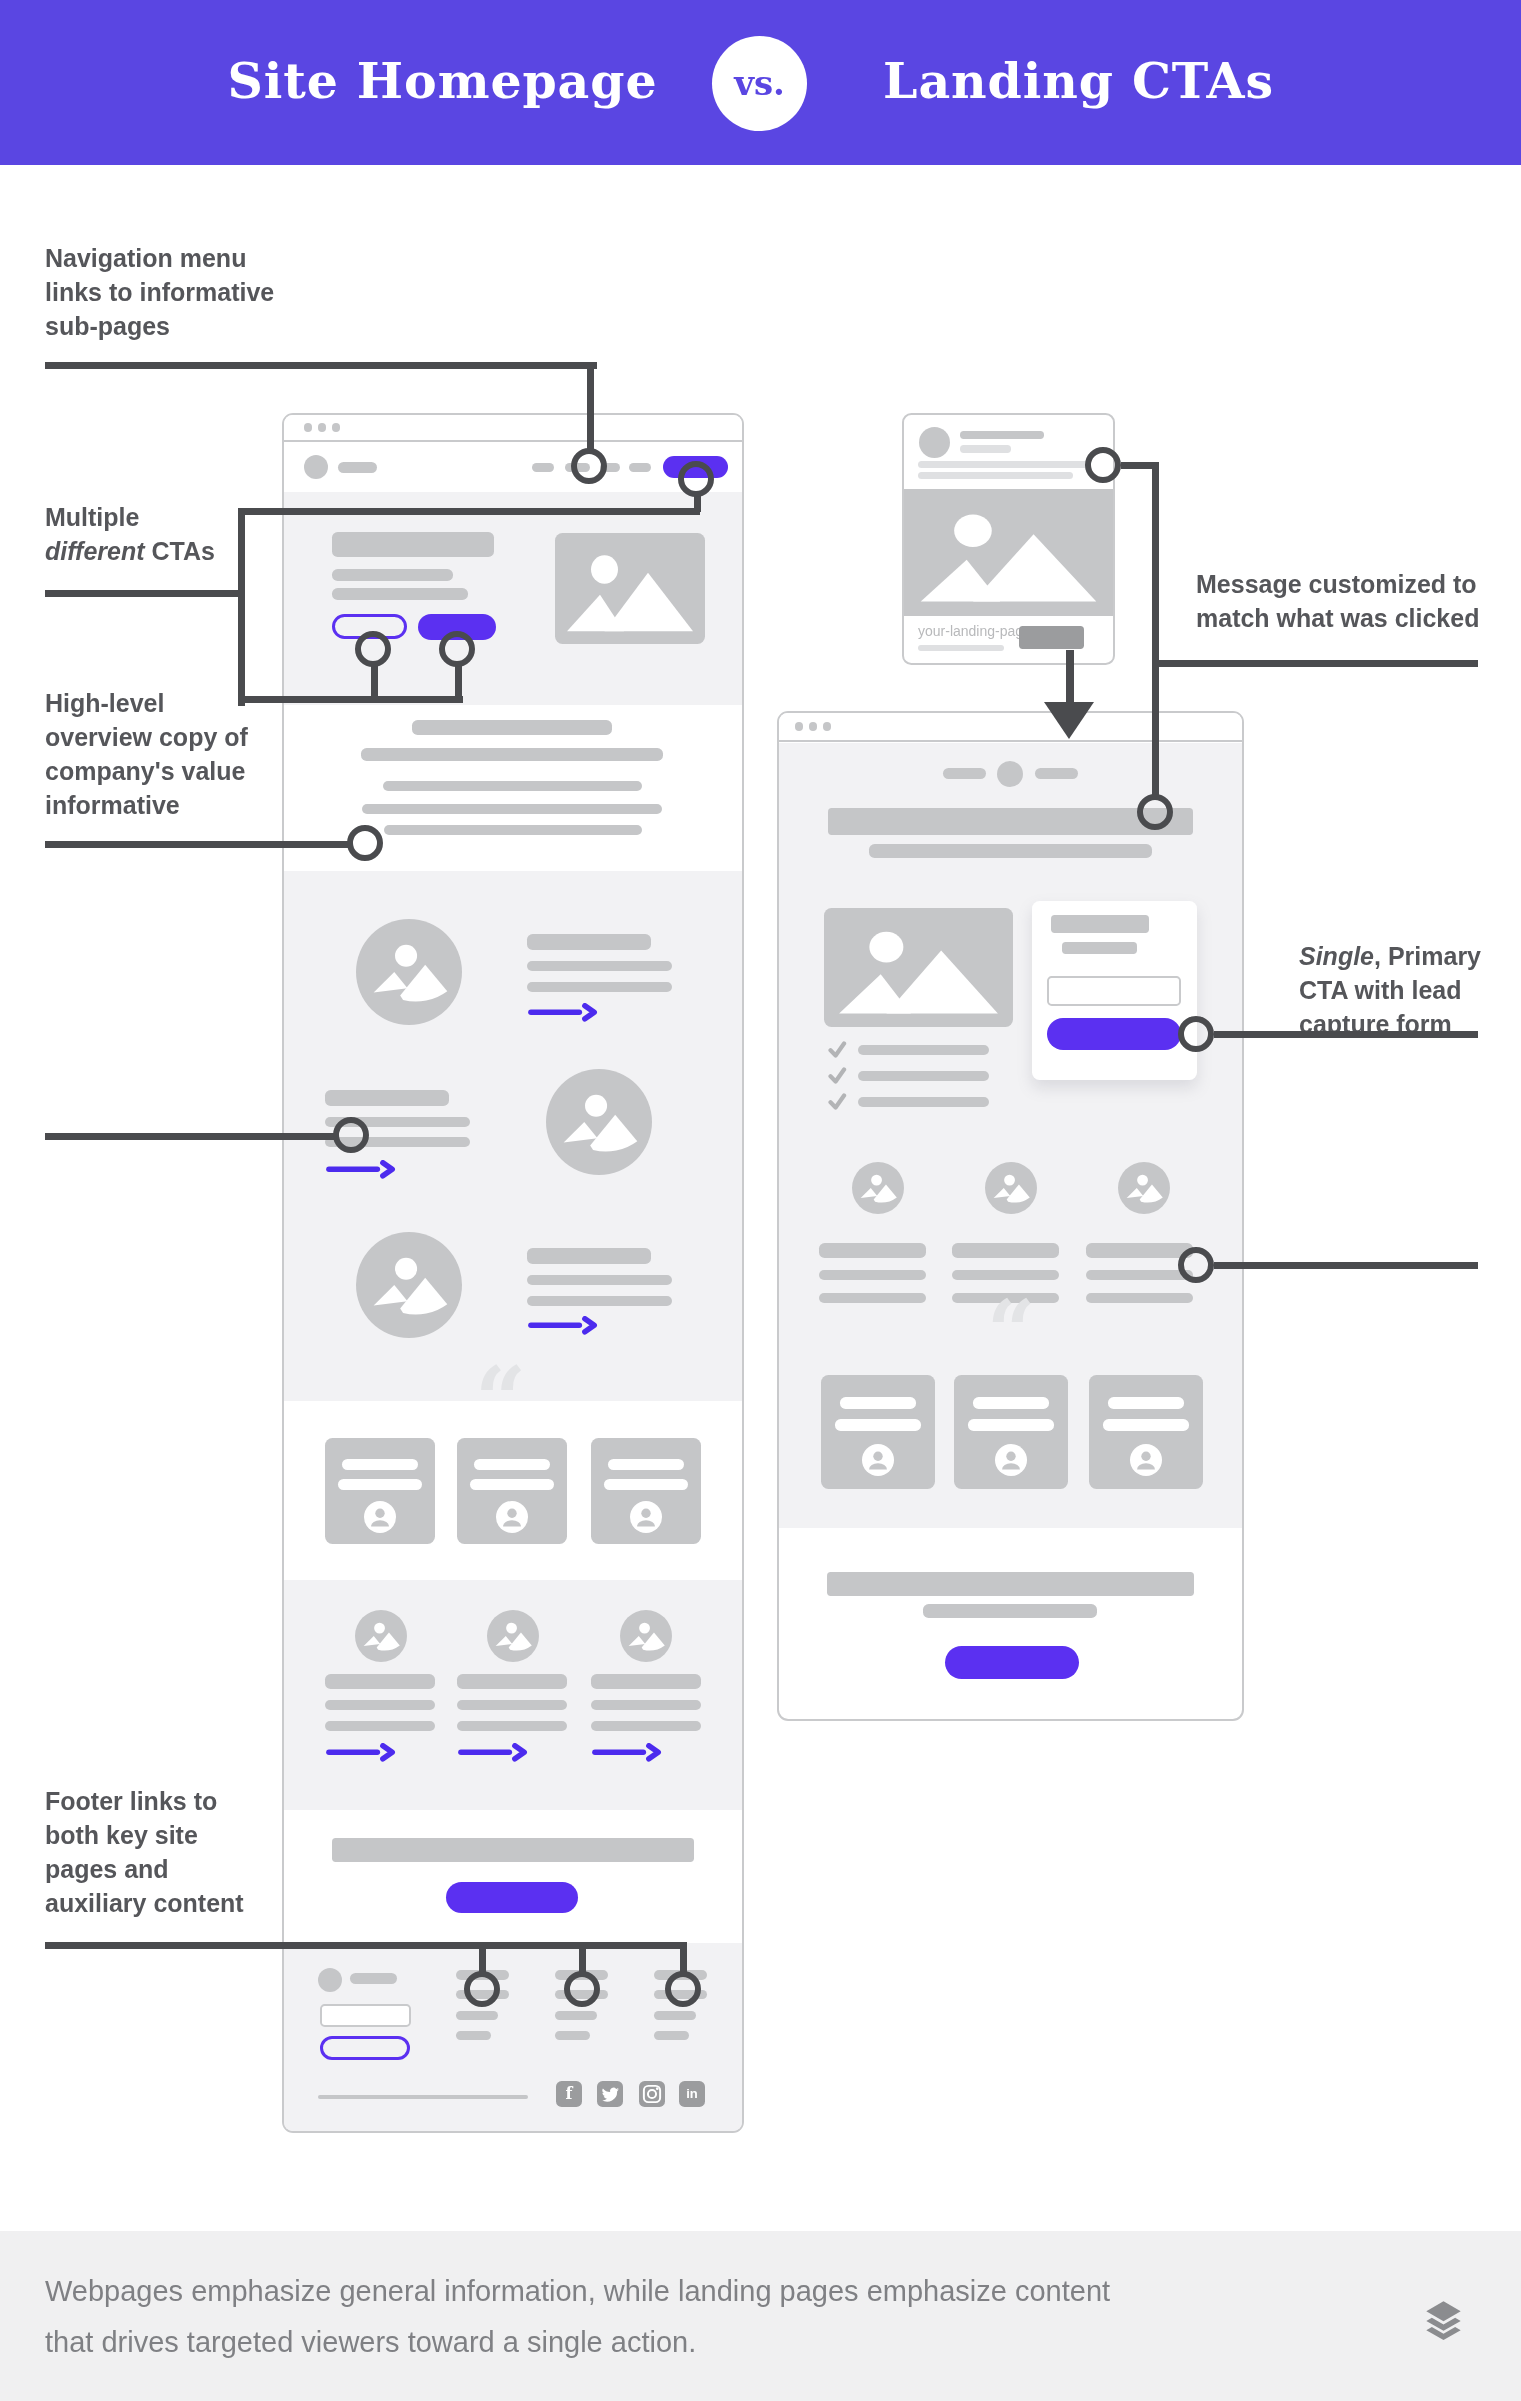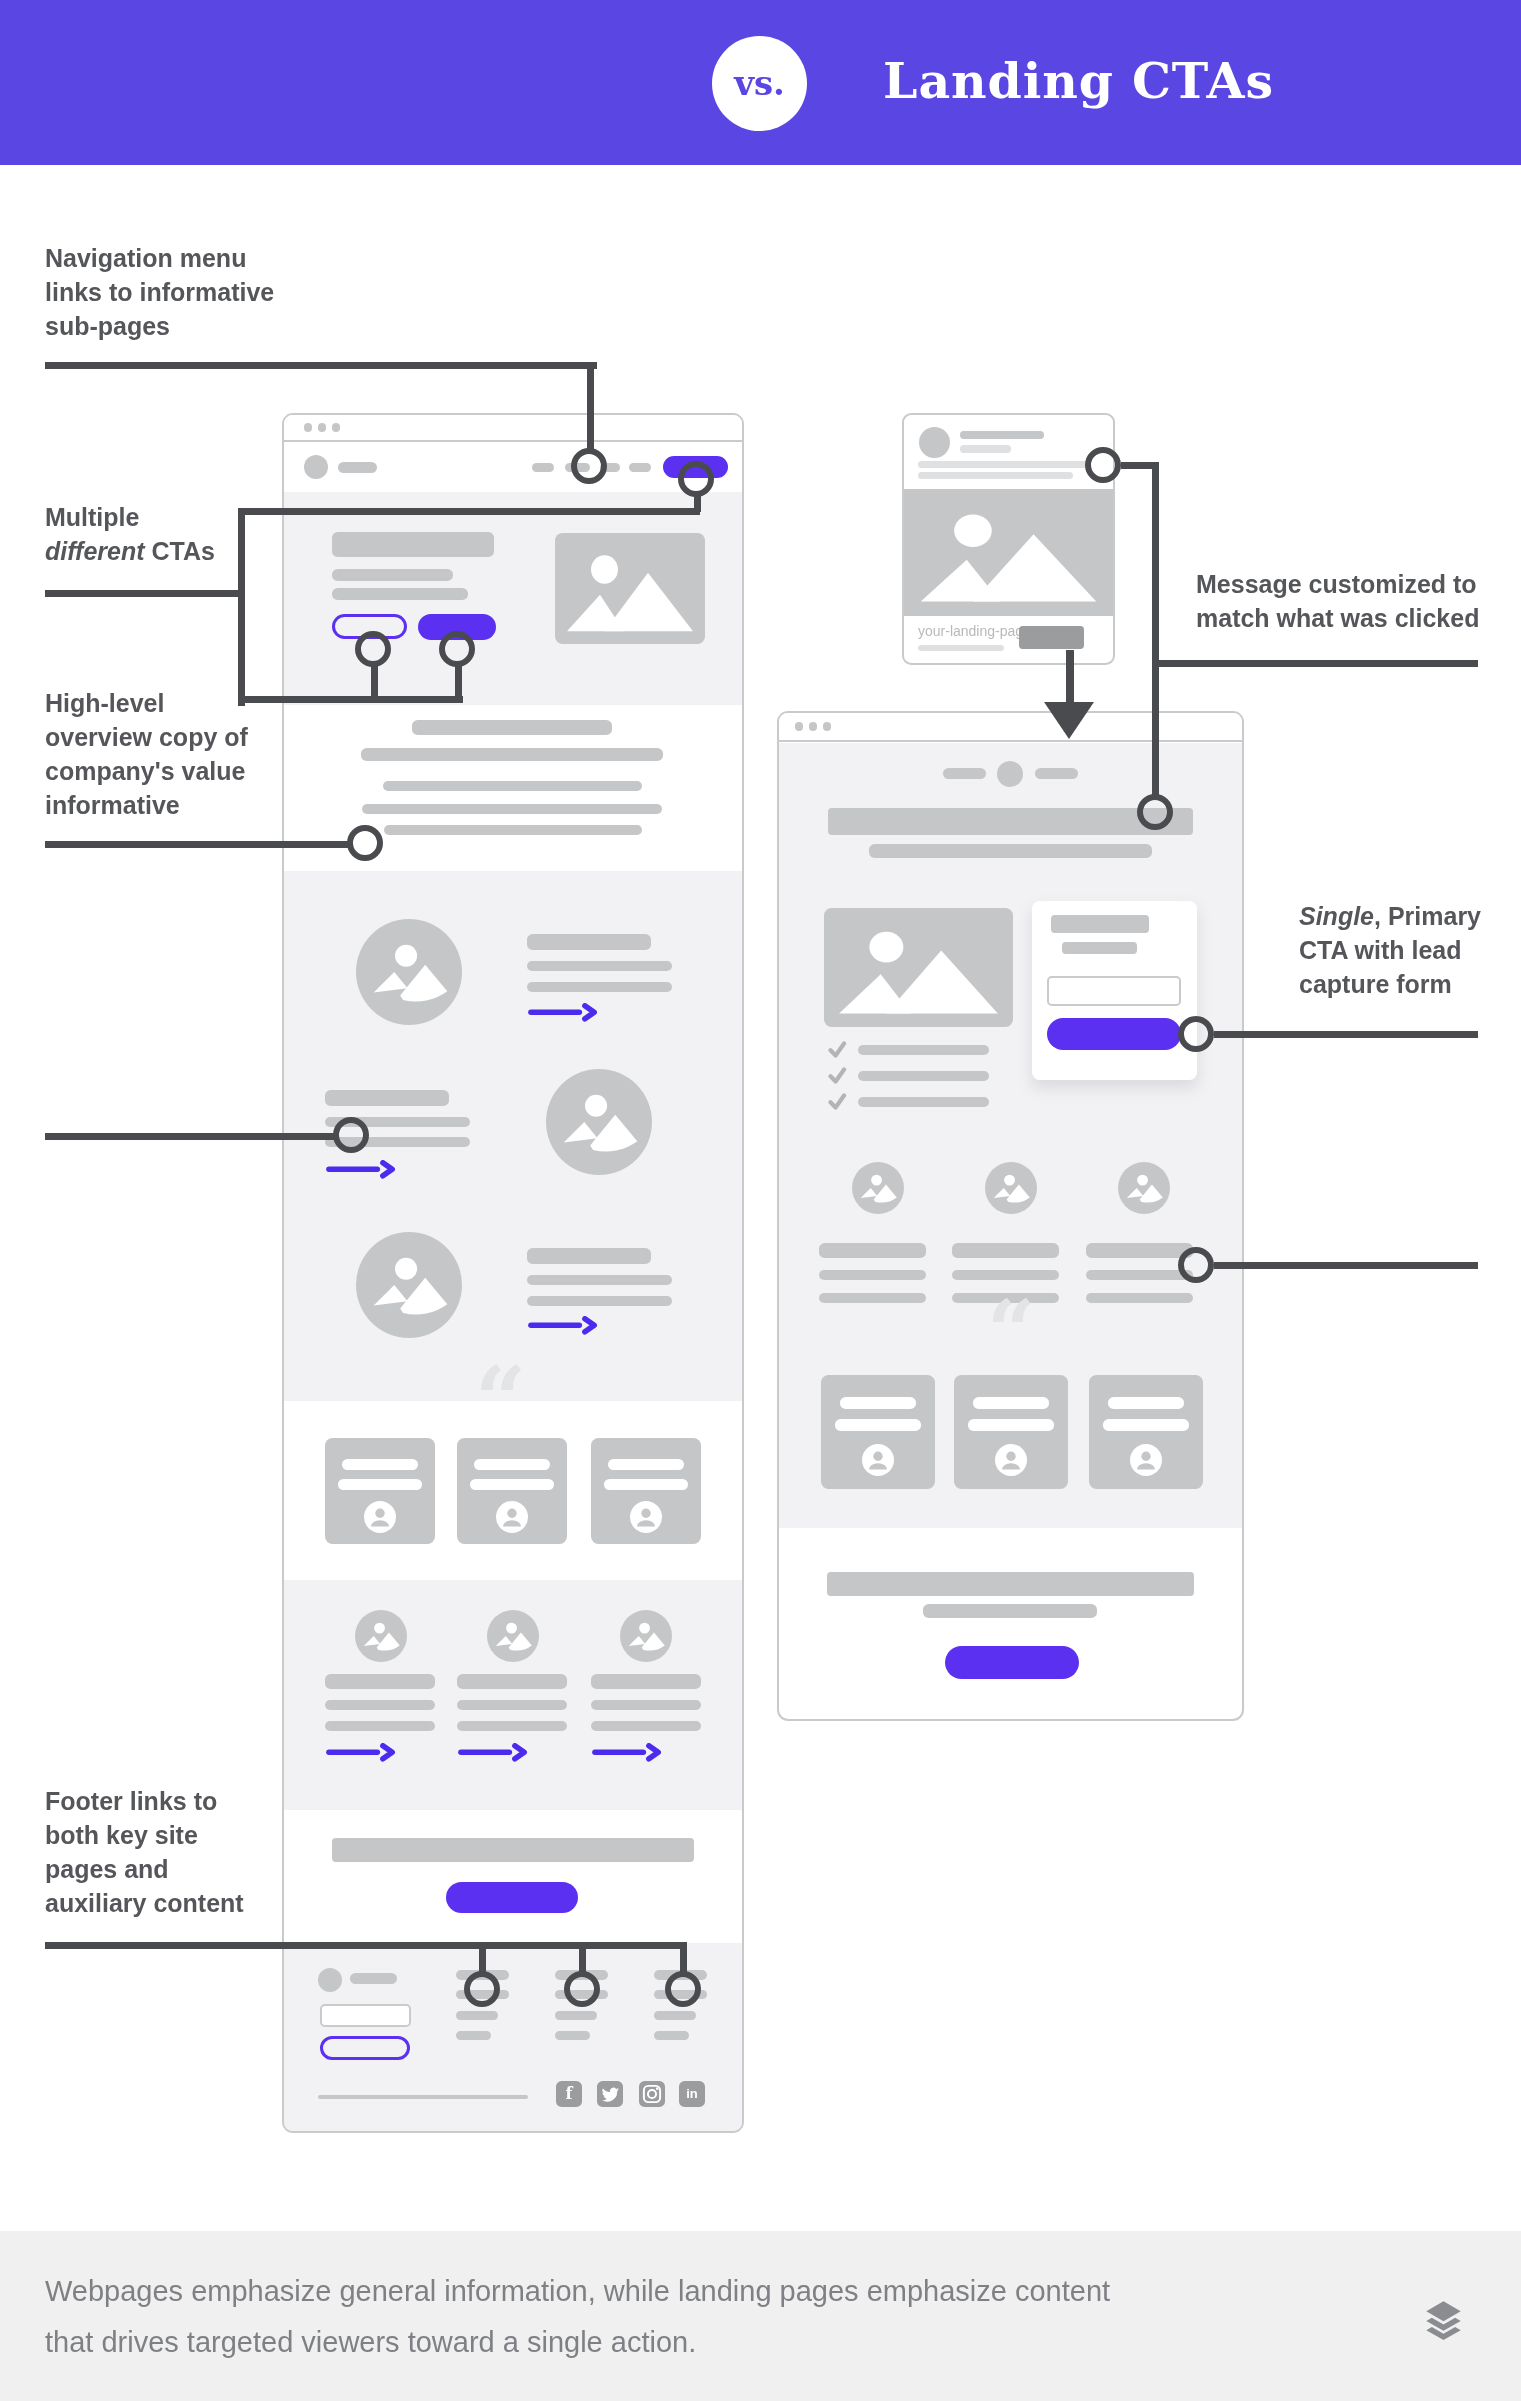--- a/index.html
+++ b/index.html
@@ -24,20 +24,21 @@
   .sq{position:absolute;width:26px;height:26px;border-radius:5.6px;background:#9b9c9e;color:#fff;
       text-align:center;font-weight:bold;font-size:16px;line-height:26px}
   .quote{position:absolute;font-family:"DejaVu Serif",serif;font-weight:bold;color:#e3e4e6;font-size:89px;line-height:1}
 </style>
 </head>
 <body>
 
 <div id="canvas">
 
   <div class="abs" style="left:0;top:0;width:1521px;height:165px;background:#5a46e2">
+    <div class="abs" style="left:144px;top:52px;width:597px;text-align:center;font-family:'DejaVu Serif',serif;font-weight:bold;font-size:49px;color:#fff;letter-spacing:0.9px">Site Homepage</div>
     <div class="circ" style="left:712px;top:36px;width:95px;height:95px;background:#fff">
       <div class="abs" style="left:0;top:0;width:95px;line-height:95px;text-align:center;font-family:'DejaVu Serif',serif;font-weight:bold;font-size:34px;color:#5a46e2">vs.</div>
     </div>
     <div class="abs" style="left:780px;top:52px;width:597px;text-align:center;font-family:'DejaVu Serif',serif;font-weight:bold;font-size:49px;color:#fff;letter-spacing:0.9px">Landing CTAs</div>
   </div>
 
   <div class="note" style="left:45px;top:241px">Navigation menu
 links to informative
 sub-pages</div>
   <div class="note" style="left:45px;top:500px"><span>Multiple
@@ -46,21 +47,21 @@
 overview copy of
 company's value
 informative</div>
   <div class="note" style="left:1196px;top:567px">Message customized to
 match what was clicked</div>
 
   <div class="note" style="left:45px;top:1784px">Footer links to
 both key site
 pages and
 auxiliary content</div>
-  <div class="note" style="left:1299px;top:899px"><em>Single</em><span>, Primary
+  <div class="note" style="left:1299px;top:939px"><em>Single</em><span>, Primary
 CTA with lead
 capture form</span></div>
 
   <div class="win" style="left:282px;top:413px;width:458px;height:1716px">
 
     <div class="abs" style="left:0;top:0;width:458px;height:25px;background:#fff;border-bottom:2.8px solid #c9cacc;border-radius:8.4px 8.4px 0 0">
       <div class="dot" style="left:19.6px;top:8.4px"></div>
       <div class="dot" style="left:34px;top:8.4px"></div>
       <div class="dot" style="left:48px;top:8.4px"></div>
     </div>

